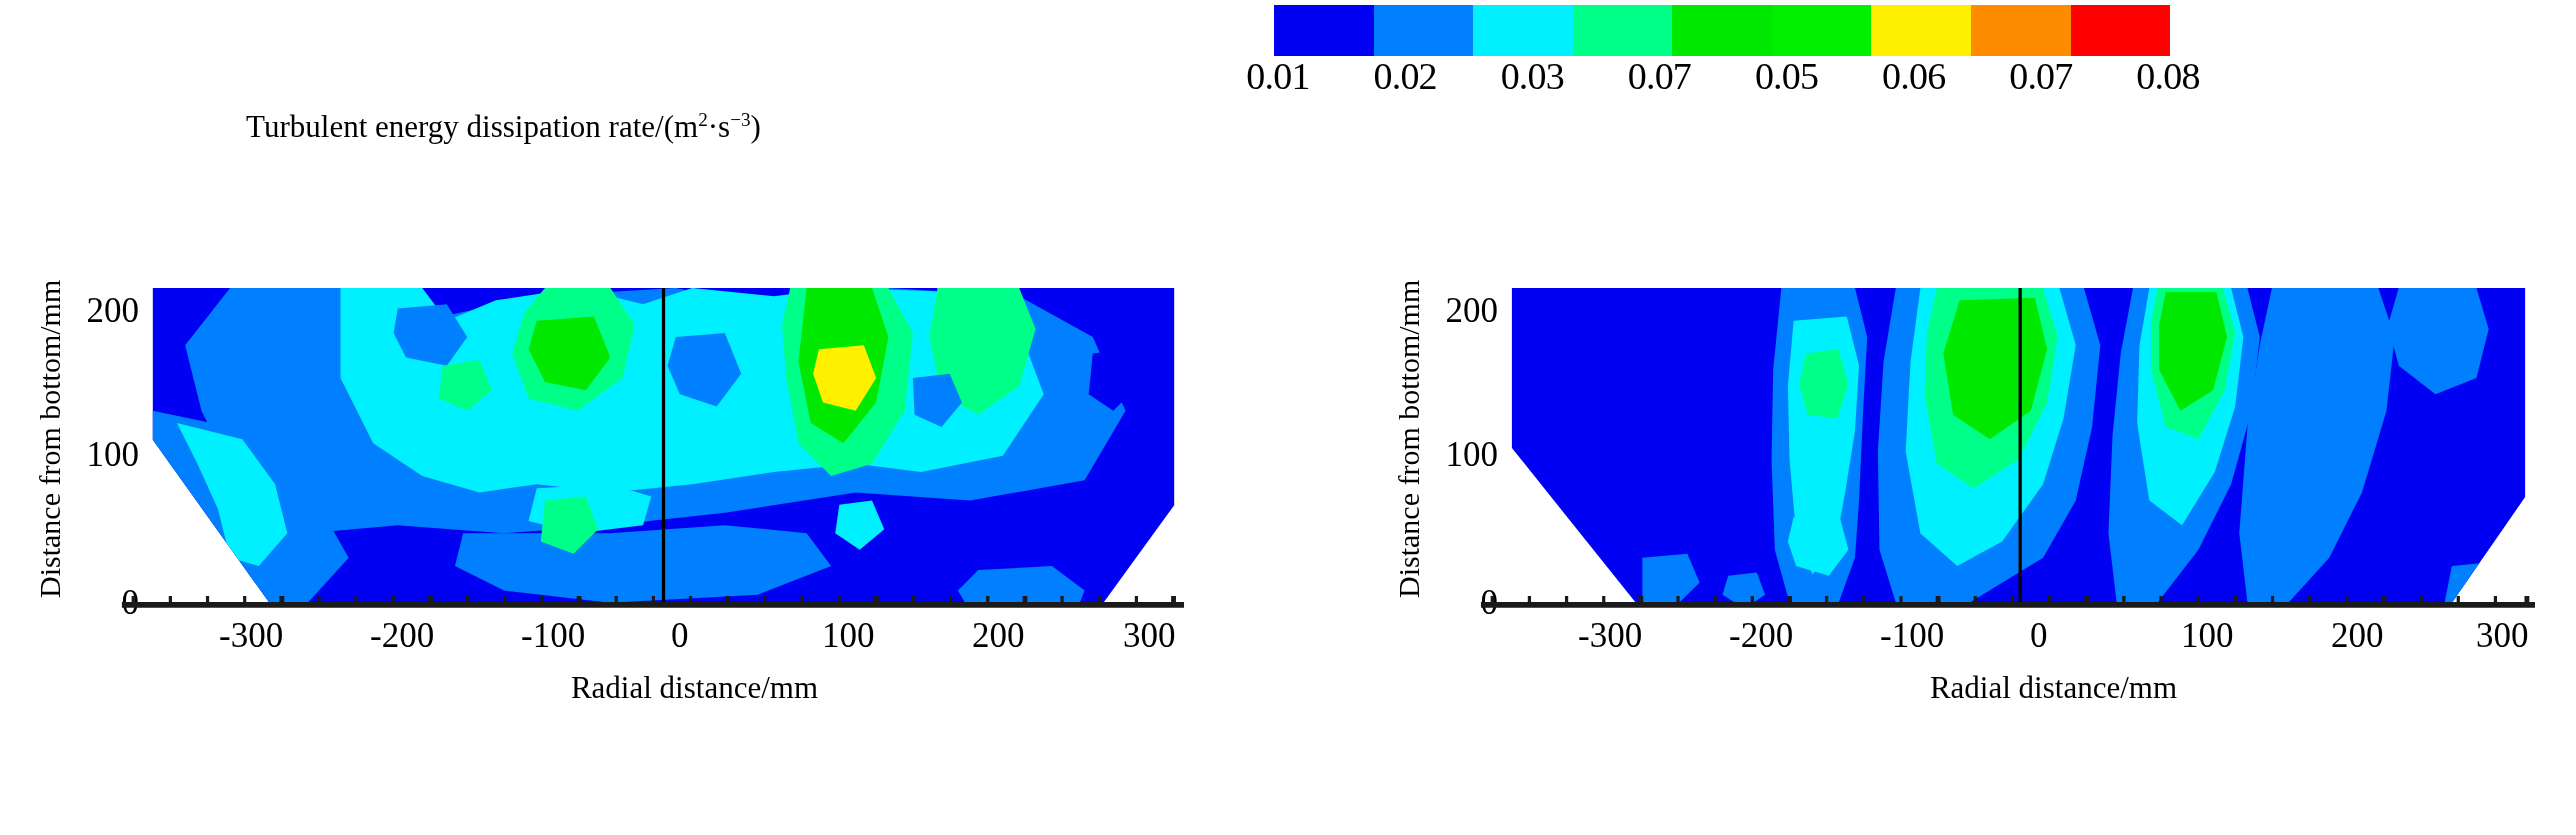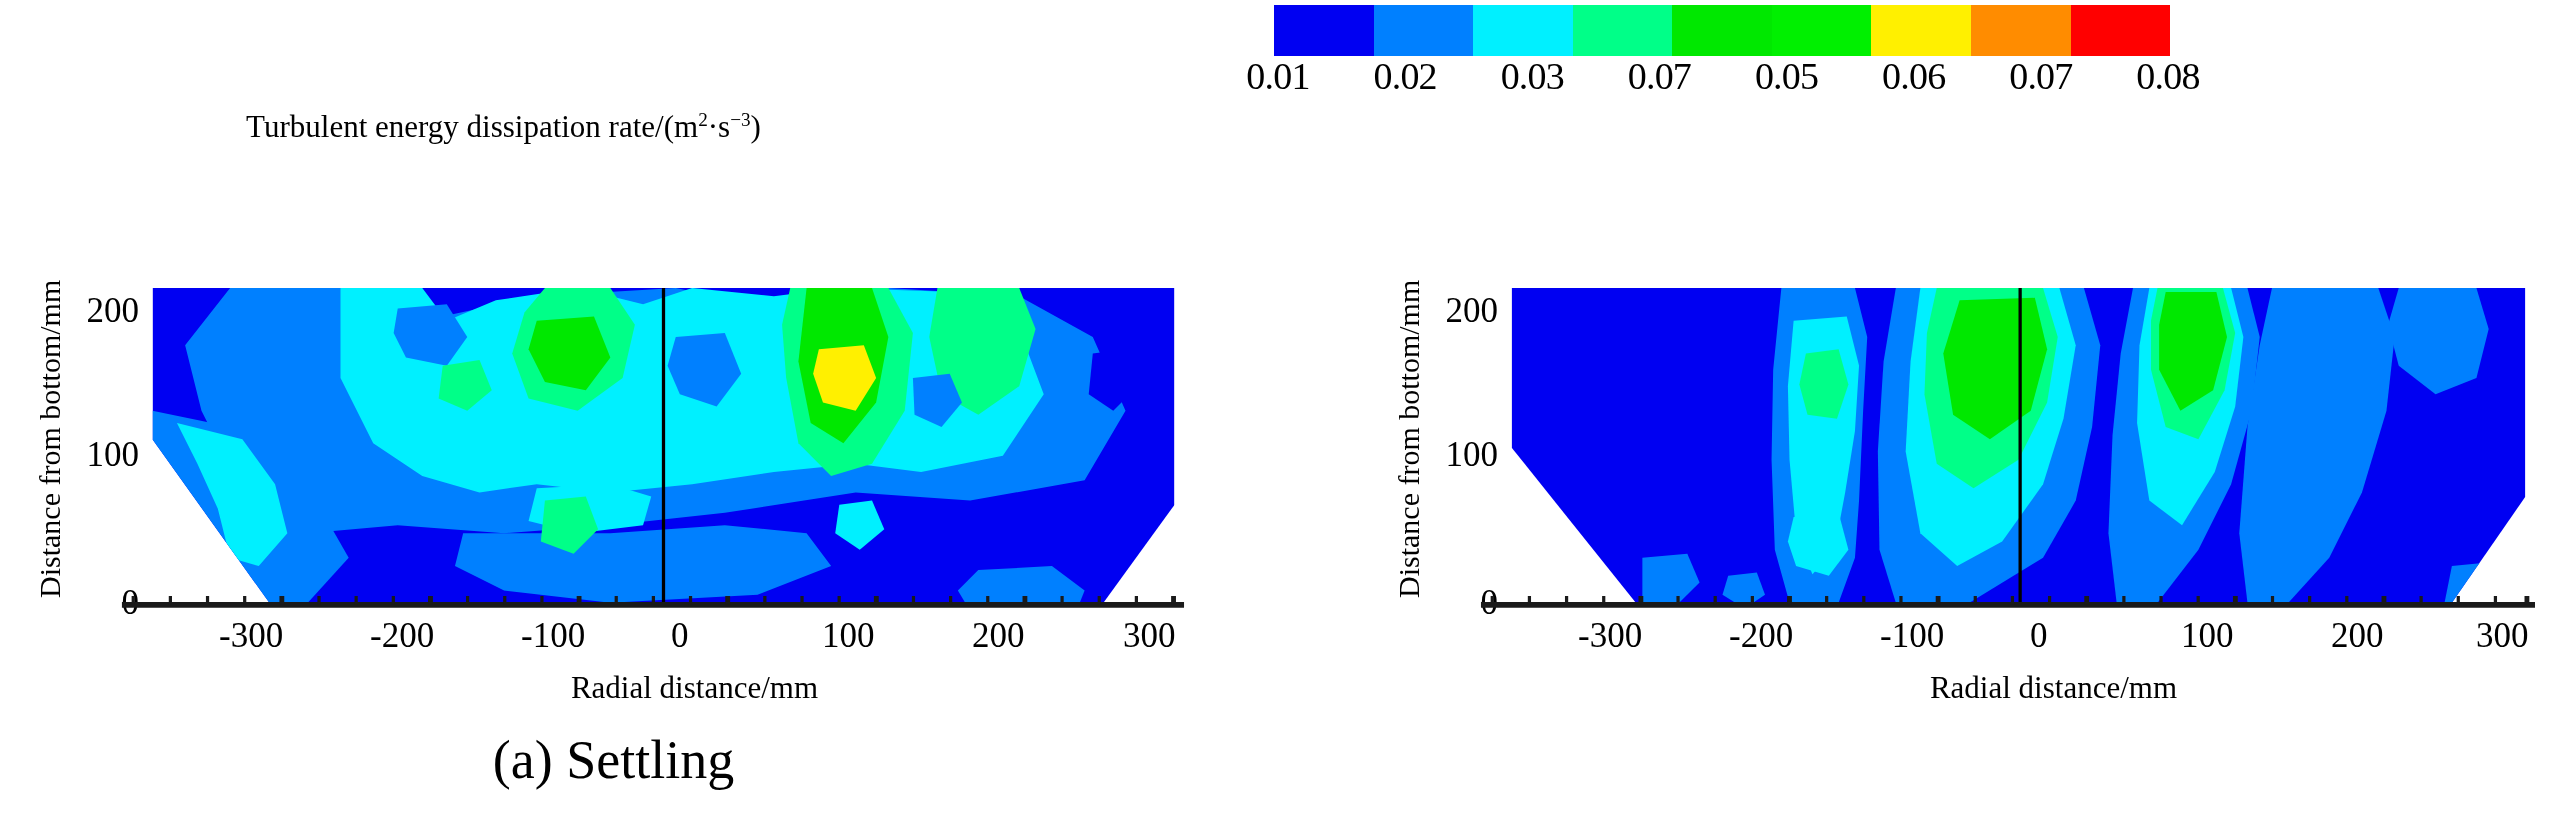--- a/index.html
+++ b/index.html
@@ -157,21 +157,20 @@
   <div class="xtick" style="left:219px;top:616px;">-300</div>
   <div class="xtick" style="left:370px;top:616px;">-200</div>
   <div class="xtick" style="left:521px;top:616px;">-100</div>
   <div class="xtick" style="left:671px;top:616px;">0</div>
   <div class="xtick" style="left:822px;top:616px;">100</div>
   <div class="xtick" style="left:972px;top:616px;">200</div>
   <div class="xtick" style="left:1123px;top:616px;">300</div>
 
   <div class="xlabel" style="left:409px;top:670px;width:409px;">Radial distance/mm</div>
 
-  <div class="subcap" style="left:409px;top:729px;width:409px;">(a) Settling</div>
 </div>
 
 <div class="panel" id="panel-b" style="left:1359px;width:1211px;">
 
   <div class="ylabel" style="left:33px;top:598px;">Distance from bottom/mm</div>
 
   <div class="ytick" style="left:49px;top:291px;">200</div>
   <div class="ytick" style="left:49px;top:435px;">100</div>
   <div class="ytick" style="left:49px;top:583px;">0</div>
 

